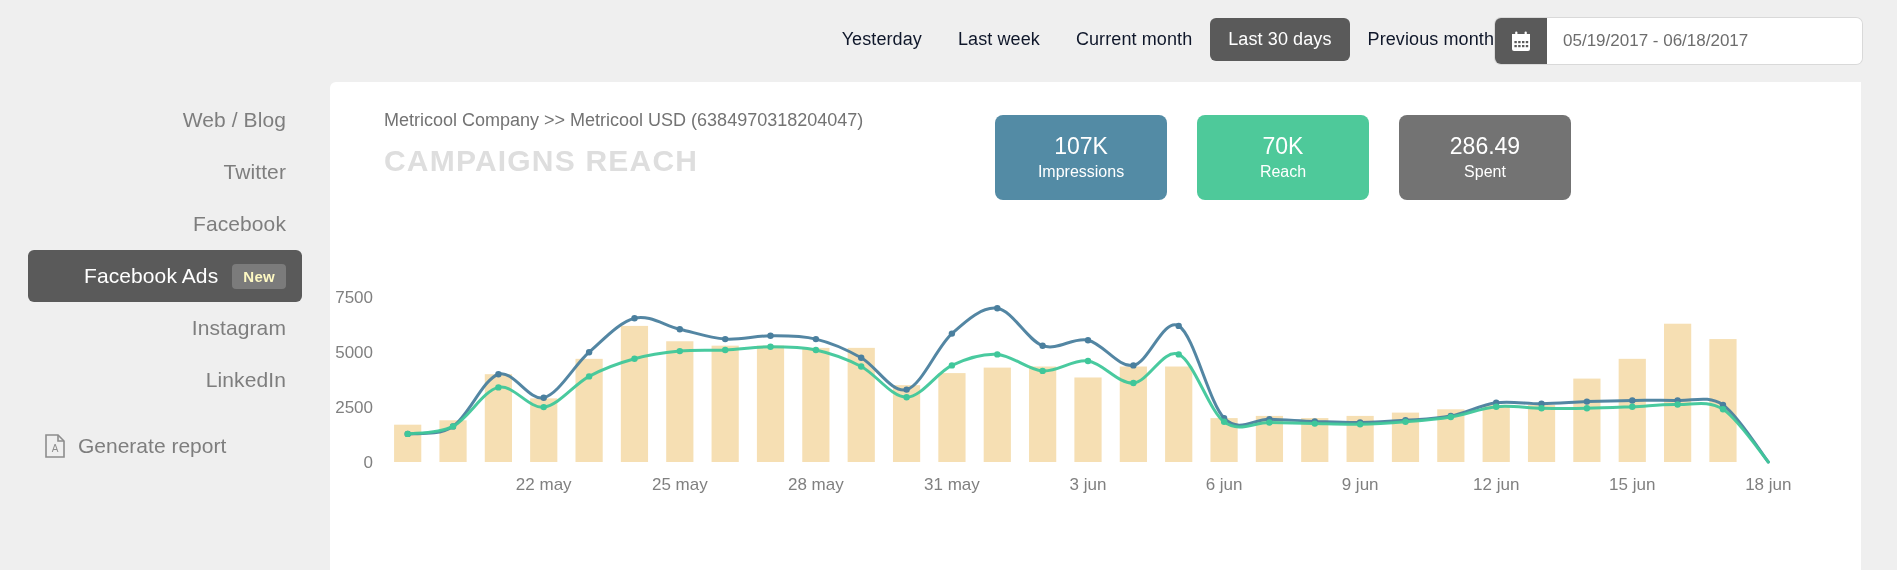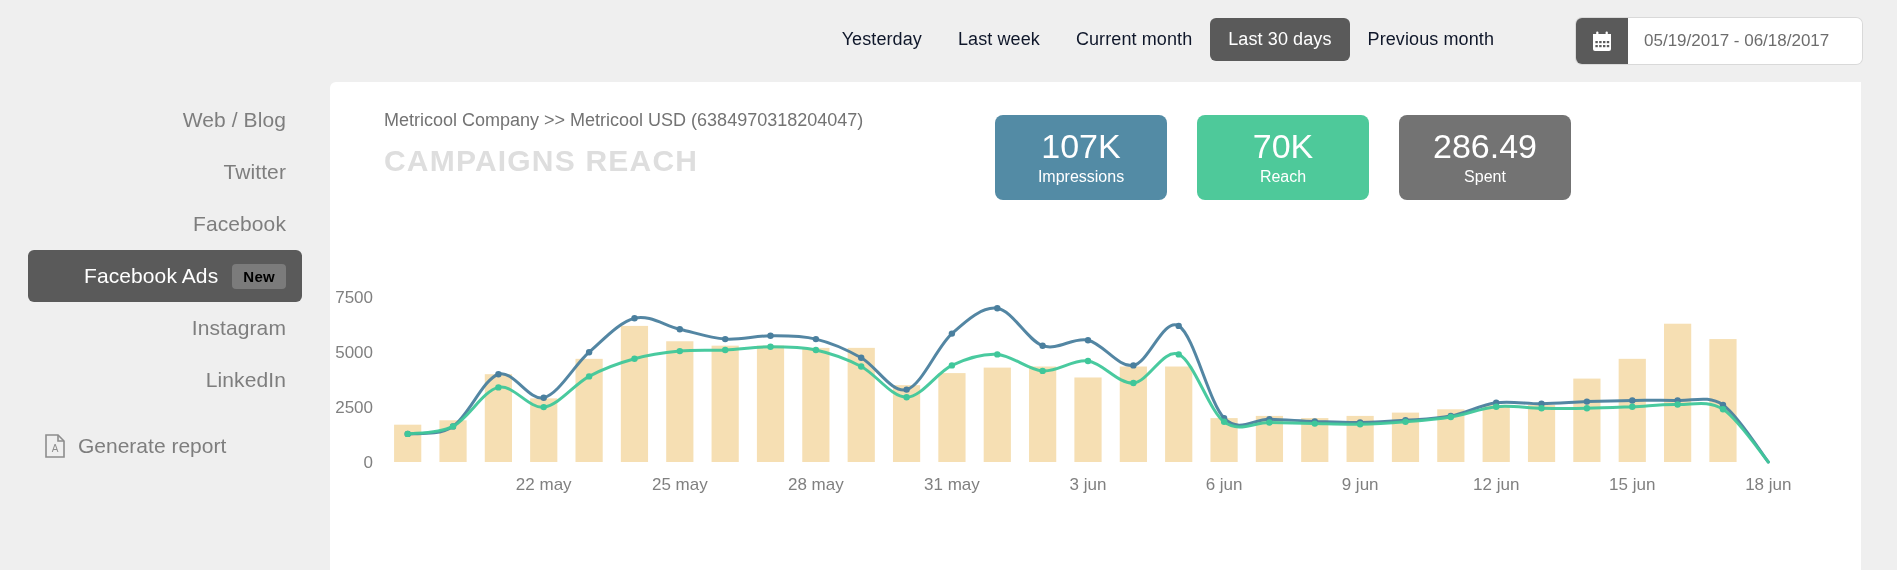--- a/index.html
+++ b/index.html
@@ -31,39 +31,39 @@
     position: absolute; right: 35px; top: 18px;
     display: flex; align-items: stretch; height: 46px;
     border-radius: 6px; overflow: hidden;
     box-shadow: 0 0 0 1px #d9d9d9;
   }
   #cal-btn {
     width: 52px; background: #5a5a5a; display: flex;
     align-items: center; justify-content: center; cursor: pointer;
   }
   #date-input {
-    width: 234px; background: #fff; border: none; outline: none;
+    width: 315px; background: #fff; border: none; outline: none;
     font-family: "Liberation Sans", sans-serif;
     font-size: 17px; color: #6d6d6d; padding: 12px 16px;
   }
 
   
   #sidebar {
     position: absolute; left: 0; top: 82px; width: 330px; height: 488px;
     background: #efefef;
     padding-top: 12px;
   }
   .nav-item {
     margin: 0 28px; height: 52px; display: flex; align-items: center;
     padding: 0 16px; border-radius: 6px; cursor: pointer;
     font-size: 21px; color: #7e7e7e; letter-spacing: .1px; justify-content: flex-end;
   }
   .nav-item.active { background: #5a5a5a; color: #ffffff; }
   .badge-new {
-    margin-left: 14px; background: #7b7b7b; color: #000000;
+    margin-left: 14px; background: #7b7b7b; color: #fef9c3;
     font-size: 15px; padding: 4px 11px; border-radius: 4px;
     font-weight: bold; letter-spacing: .3px;
   }
   #nav-report {
     margin: 14px 28px 0 28px; height: 52px; display: flex; align-items: center;
     padding: 0 16px; font-size: 21px; color: #7e7e7e; cursor: pointer;
   }
   #nav-report .pdf-icon { margin-right: 12px; display: flex; }
 
   
@@ -82,21 +82,21 @@
     letter-spacing: 1.2px;
   }
 
   
   #kpis { position: absolute; left: 665px; top: 33px; display: flex; gap: 30px; }
   .kpi {
     width: 172px; height: 85px; border-radius: 8px;
     display: flex; flex-direction: column; align-items: center;
     justify-content: center; color: #fff;
   }
-  .kpi .val { font-size: 34px; line-height: 1.05; font-weight: 300; }
+  .kpi .val { font-size: 23px; line-height: 1.05; font-weight: 300; }
   .kpi .lbl { font-size: 16px; margin-top: 4px; font-weight: 300; }
 
   
   #chart-wrap { position: absolute; left: 0; top: 182px; width: 1531px; height: 240px; }
   #chart-svg { display: block; }
   .ytick { font-size: 17px; fill: #808080; font-family: "Liberation Sans", sans-serif; }
   .xtick { font-size: 17px; fill: #808080; font-family: "Liberation Sans", sans-serif; }
 </style>
 </head>
 <body>

